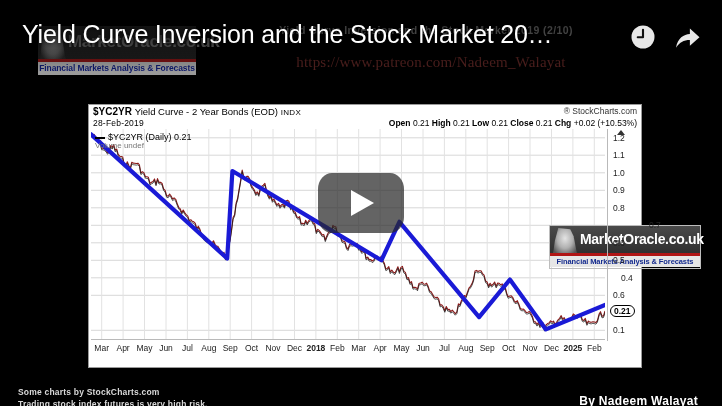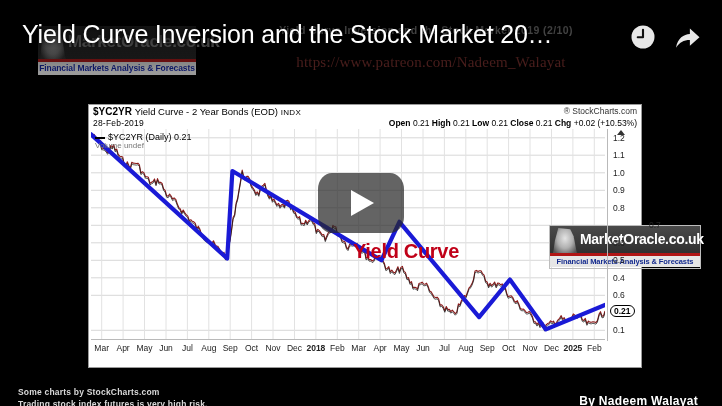--- a/index.html
+++ b/index.html
@@ -220,41 +220,40 @@
             <path d="M0.0 6.8 L1.5 8.7 L3.0 7.0 L4.5 9.3 L6.0 12.1 L7.6 13.9 L9.1 13.0 L10.6 20.7 L12.1 20.8 L13.6 21.6 L15.1 22.8 L16.6 25.3 L18.1 23.4 L19.7 18.2 L21.2 20.1 L22.7 17.2 L24.2 22.8 L25.7 21.6 L27.2 26.9 L28.7 28.8 L30.2 29.1 L31.7 29.6 L33.3 37.2 L34.8 38.8 L36.3 34.3 L37.8 38.0 L39.3 40.8 L40.8 34.8 L42.3 35.7 L43.8 35.9 L45.4 36.1 L46.9 35.8 L48.4 37.4 L49.9 45.6 L51.4 44.3 L52.9 45.2 L54.4 49.2 L55.9 49.4 L57.4 49.9 L59.0 56.0 L60.5 54.8 L62.0 54.1 L63.5 51.5 L65.0 56.7 L66.5 51.2 L68.0 55.0 L69.5 54.9 L71.1 56.1 L72.6 61.5 L74.1 62.9 L75.6 68.2 L77.1 68.8 L78.6 66.6 L80.1 68.6 L81.6 71.6 L83.1 70.5 L84.7 71.9 L86.2 76.2 L87.7 79.9 L89.2 81.4 L90.7 85.3 L92.2 82.6 L93.7 85.2 L95.2 87.3 L96.8 88.7 L98.3 93.2 L99.8 92.3 L101.3 93.9 L102.8 94.4 L104.3 96.0 L105.8 101.3 L107.3 98.8 L108.8 101.5 L110.4 106.7 L111.9 109.1 L113.4 111.6 L114.9 112.7 L116.4 113.7 L117.9 114.3 L119.4 114.9 L120.9 115.7 L122.5 113.4 L124.0 116.9 L125.5 118.6 L127.0 119.0 L128.5 121.6 L130.0 125.1 L131.5 126.8 L133.0 124.9 L134.5 131.1 L136.1 125.9 L137.6 119.3 L139.1 111.8 L140.6 101.6 L142.1 90.1 L143.6 87.3 L145.1 75.8 L146.6 71.1 L148.2 61.4 L149.7 52.8 L151.2 42.7 L152.7 49.2 L154.2 51.6 L155.7 49.0 L157.2 49.0 L158.7 51.7 L160.2 58.0 L161.8 60.4 L163.3 62.6 L164.8 66.5 L166.3 64.5 L167.8 67.3 L169.3 61.2 L170.8 58.9 L172.3 57.8 L173.9 56.0 L175.4 62.4 L176.9 67.3 L178.4 70.2 L179.9 68.1 L181.4 73.3 L182.9 71.6 L184.4 74.6 L185.9 77.5 L187.5 75.9 L189.0 79.3 L190.5 77.4 L192.0 76.8 L193.5 79.2 L195.0 73.6 L196.5 72.8 L198.0 74.1 L199.6 80.9 L201.1 79.6 L202.6 84.2 L204.1 84.6 L205.6 88.9 L207.1 90.3 L208.6 89.2 L210.1 96.1 L211.6 95.8 L213.2 96.7 L214.7 92.9 L216.2 96.0 L217.7 93.4 L219.2 91.8 L220.7 92.0 L222.2 95.5 L223.7 96.3 L225.3 104.7 L226.8 101.9 L228.3 103.2 L229.8 105.5 L231.3 107.7 L232.8 107.2 L234.3 112.6 L235.8 108.6 L237.3 105.4 L238.9 103.7 L240.4 103.5 L241.9 98.0 L243.4 99.4 L244.9 99.4 L246.4 106.9 L247.9 107.4 L249.4 108.3 L251.0 113.3 L252.5 113.8 L254.0 114.4 L255.5 120.0 L257.0 121.6 L258.5 117.2 L260.0 116.7 L261.5 117.1 L263.0 116.7 L264.6 116.5 L266.1 116.0 L267.6 121.2 L269.1 120.8 L270.6 124.3 L272.1 123.7 L273.6 122.9 L275.1 130.9 L276.7 129.7 L278.2 132.2 L279.7 132.1 L281.2 133.6 L282.7 132.7 L284.2 129.7 L285.7 128.3 L287.2 130.3 L288.7 131.3 L290.3 128.7 L291.8 133.0 L293.3 135.8 L294.8 141.5 L296.3 141.0 L297.8 139.2 L299.3 144.6 L300.8 142.8 L302.4 144.8 L303.9 145.6 L305.4 142.8 L306.9 139.3 L308.4 144.5 L309.9 140.0 L311.4 139.0 L312.9 144.0 L314.4 145.0 L316.0 150.8 L317.5 150.2 L319.0 155.5 L320.5 154.2 L322.0 160.2 L323.5 159.8 L325.0 160.1 L326.5 161.8 L328.1 155.8 L329.6 155.6 L331.1 154.7 L332.6 156.6 L334.1 156.8 L335.6 155.8 L337.1 158.8 L338.6 163.5 L340.1 164.4 L341.7 167.2 L343.2 169.7 L344.7 170.2 L346.2 169.8 L347.7 171.8 L349.2 177.9 L350.7 177.3 L352.2 179.4 L353.8 183.3 L355.3 179.1 L356.8 182.2 L358.3 182.0 L359.8 184.2 L361.3 182.8 L362.8 184.5 L364.3 186.2 L365.8 184.7 L367.4 176.5 L368.9 177.6 L370.4 173.3 L371.9 171.3 L373.4 168.1 L374.9 169.1 L376.4 165.0 L377.9 160.7 L379.5 158.9 L381.0 156.2 L382.5 152.1 L384.0 143.6 L385.5 143.0 L387.0 144.1 L388.5 143.4 L390.0 143.3 L391.5 146.2 L393.1 147.8 L394.6 153.7 L396.1 154.5 L397.6 158.9 L399.1 155.8 L400.6 158.1 L402.1 156.8 L403.6 154.6 L405.2 158.9 L406.7 155.7 L408.2 155.9 L409.7 157.4 L411.2 156.5 L412.7 160.7 L414.2 159.7 L415.7 165.8 L417.2 169.3 L418.8 168.6 L420.3 168.4 L421.8 170.2 L423.3 173.5 L424.8 175.0 L426.3 173.3 L427.8 176.5 L429.3 181.0 L430.9 181.8 L432.4 181.7 L433.9 183.1 L435.4 185.1 L436.9 184.9 L438.4 184.2 L439.9 186.0 L441.4 189.0 L442.9 194.3 L444.5 194.5 L446.0 197.1 L447.5 194.8 L449.0 198.7 L450.5 196.8 L452.0 195.4 L453.5 202.1 L455.0 197.6 L456.6 196.2 L458.1 195.5 L459.6 193.4 L461.1 194.8 L462.6 193.7 L464.1 197.1 L465.6 194.9 L467.1 192.4 L468.6 190.9 L470.2 188.2 L471.7 191.7 L473.2 190.3 L474.7 193.3 L476.2 192.8 L477.7 190.9 L479.2 191.5 L480.7 190.4 L482.3 186.5 L483.8 187.7 L485.3 189.3 L486.8 189.1 L488.3 187.4 L489.8 187.8 L491.3 192.3 L492.8 193.1 L494.3 191.0 L495.9 196.3 L497.4 193.7 L498.9 194.7 L500.4 194.8 L501.9 194.3 L503.4 194.6 L504.9 195.2 L506.4 193.2 L508.0 186.9 L509.5 184.3 L511.0 188.8 L512.5 188.5 L514.0 183.6 " fill="none" stroke="#1c1c1c" stroke-width="0.9" stroke-linejoin="round" opacity="0.85"></path>
             <path d="M0.0 5.3 L136.2 129.5 L141.4 42.0 L290.4 131.3 L308.4 92.8 L388.1 188.1 L418.9 150.5 L454.9 200.4 L514.0 175.9 " fill="none" stroke="#1a1ad6" stroke-width="4.2" stroke-linejoin="round" stroke-linecap="round"></path>
           </svg>
       </div>
 
       <div class="ch-legend">
         <span class="dash"></span><span>$YC2YR (Daily) 0.21</span>
       </div>
       <div class="ch-legend2">Volume undef</div>
 
-      <div class="yc-label">Yield Curve</div>
 
       <div class="mo-wm">
         <div class="plate"></div>
         <div class="fig"></div>
         <div class="mo-text">MarketOracle.co.uk</div>
         <div class="redbar"></div>
         <div class="tag">Financial Markets Analysis &amp; Forecasts</div>
       </div>
 
       <div class="yaxis" id="yaxis">
         <div class="yarrow"></div>
       <div class="ytick" style="top: 8.8px;">1.2</div>
           <div class="ytick" style="top: 26.2px;">1.1</div>
           <div class="ytick" style="top: 43.8px;">1.0</div>
           <div class="ytick" style="top: 61.3px;">0.9</div>
           <div class="ytick" style="top: 78.8px;">0.8</div>
           <div class="ytick" style="top: 96.3px; padding-left: 36px;">0.7</div>
           <div class="ytick" style="top: 113.8px;">0.6</div>
           <div class="ytick" style="top: 131.3px;">0.5</div>
-          <div class="ytick" style="top: 148.8px;">0.4</div>
+          <div class="ytick" style="top: 148.8px; margin-left: 8px;">0.4</div>
           <div class="ytick" style="top: 166.3px;">0.6</div>
           <div class="ytick" style="top: 201.3px;">0.1</div>
           <div class="ybadge" style="top: 182px;">0.21</div>
         </div>
       <div class="xaxis" id="xaxis">
           <div class="xtick" style="left: 10.7px;">Mar</div>
           <div class="xtick" style="left: 32.1px;">Apr</div>
           <div class="xtick" style="left: 53.5px;">May</div>
           <div class="xtick" style="left: 75px;">Jun</div>
           <div class="xtick" style="left: 96.4px;">Jul</div>

